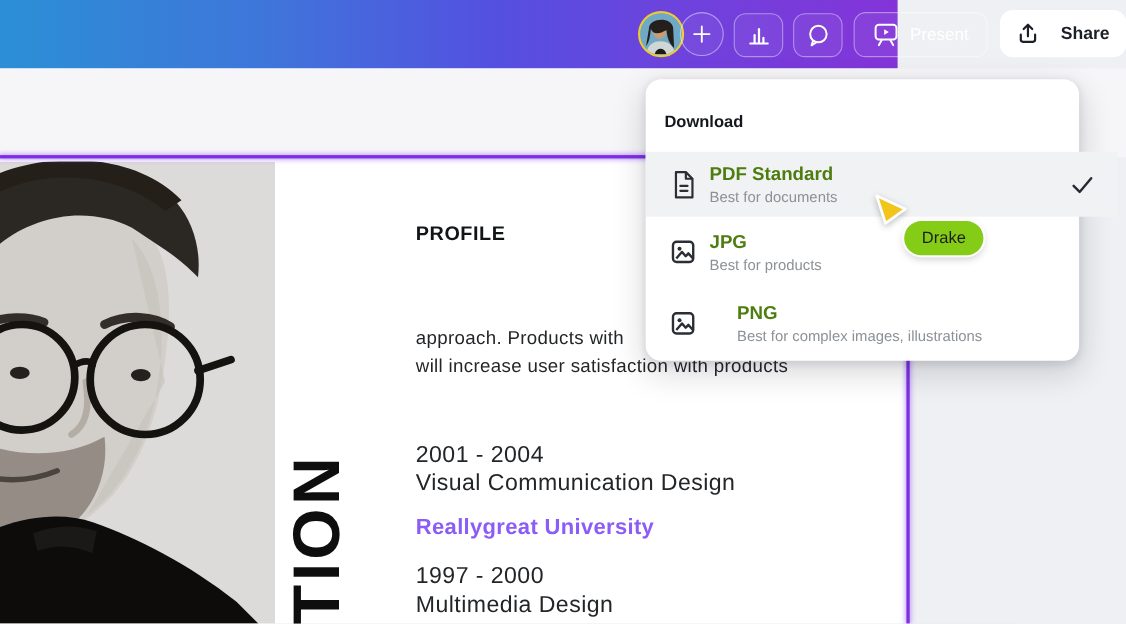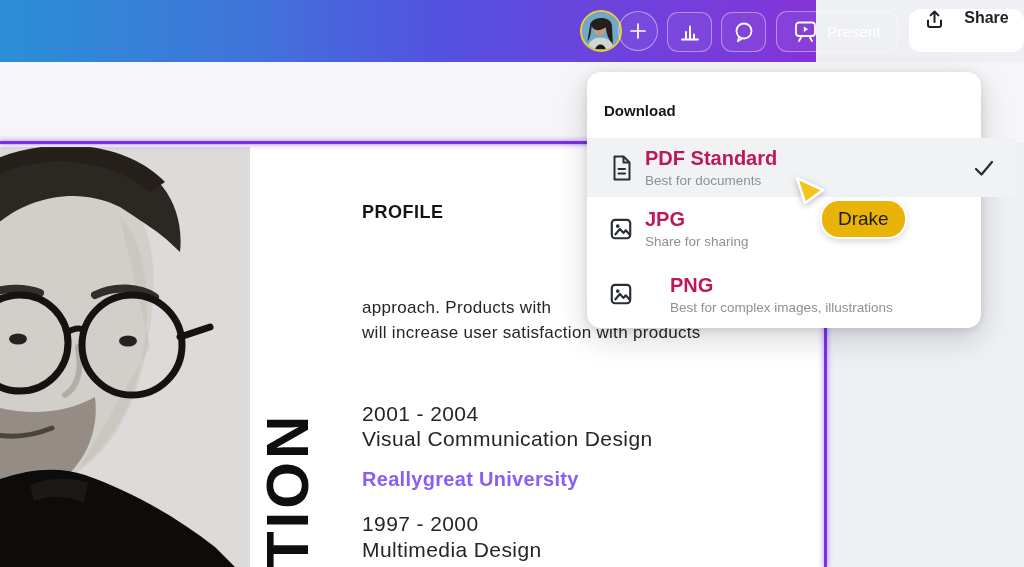--- a/index.html
+++ b/index.html
@@ -2,21 +2,21 @@
 <html><head>
 <meta charset="utf-8">
 <style>
   * { margin:0; padding:0; box-sizing:border-box; }
   html,body { background:#e9eaee; }
   .viewport{
     position:relative; width:1024px; height:567px; overflow:hidden;
     font-family:"Liberation Sans", sans-serif;
     background:#eef0f3;
   }
-  .abs{ position:absolute; }
+  .abs{ position:absolute;margin-left:16px; }
 
   
   .topbar{
     position:absolute; left:0; top:0; width:816px; height:62px; z-index:40;
     background:linear-gradient(90deg,#2b8fd6 0%,#3f75da 30%,#5450e0 55%,#6d43dd 75%,#8434d8 100%);
   }
   .avatar-btn{
     position:absolute; left:580px; top:10px; width:42px; height:42px;
     border-radius:50%; border:2.5px solid #eecb2e; overflow:hidden; cursor:pointer;
     background:#6fa9c6;
@@ -29,21 +29,21 @@
   .tb-btn{
     position:absolute; height:40px; border-radius:11px;
     border:1.5px solid rgba(255,255,255,.4); background:rgba(255,255,255,.05);
     display:flex; align-items:center; justify-content:center; gap:9px; cursor:pointer;
     color:#fff;
   }
   .present-label{ font-size:15.5px; color:#fff; }
   .share-btn{
     position:absolute; left:909px; top:9px; width:115px; height:43px;
     background:#ffffff; border-radius:12px; border:none;
-    display:flex; justify-content:center; gap:19px; cursor:pointer;
+    display:flex; align-items:center; justify-content:center; gap:19px; cursor:pointer;
   }
   .share-label{ font-size:16px; font-weight:700; color:#1c2026; }
 
   
   .toolbar-strip{
     position:absolute; left:0; top:62px; width:1024px; height:81px;
     background:#f6f6f8; z-index:5;
   }
 
   
@@ -82,29 +82,29 @@
   .dd-title{ position:absolute; left:17px; top:30px; font-size:15px; font-weight:700; color:#14181c; }
   .dd-row{
     position:absolute; left:0; width:429px;
     display:flex; align-items:center; padding-left:21px; gap:11px; cursor:pointer;
   }
   .dd-row.selected{ background:#f1f2f4; }
   .dd-row1{ top:66px;  height:59px; }
   .dd-row2{ top:125px; height:63px; }
   .dd-row3{ top:188px; height:68px; border-radius:0 0 14px 14px;gap:36px; }
   .dd-texts{ display:flex; flex-direction:column; gap:3px; }
-  .dd-name{ font-size:20px; font-weight:700; color:#be185d; }
+  .dd-name{ font-size:17px; font-weight:700; color:#4d7c0f; }
   .dd-desc{ font-size:13.5px; color:#8c9197; }
   .dd-check{ position:absolute; right:20px; top:50%; transform:translateY(-50%); }
 
   
   .collab-cursor{ position:absolute; left:790px; top:170px; z-index:60; }
   .cursor-pill{
     position:absolute; left:32px; top:31px;
-    background:#eab308; color:#1e1e1e; font-size:19px; font-weight:500;
+    background:#84cc16; color:#1e1e1e; font-size:15px; font-weight:500;
     padding:7px 16px; border-radius:17px; white-space:nowrap;
     box-shadow:0 0 0 2px rgba(255,255,255,.9), 0 3px 8px rgba(0,0,0,.22);
   }
   svg{ display:block; }
 </style>
 </head>
 <body>
 
 <div class="viewport">
 
@@ -224,21 +224,21 @@
     </div>
 
     <div class="dd-row dd-row2">
       <svg width="26" height="26" viewBox="0 0 24 24">
         <rect x="3.5" y="3.5" width="17" height="17" rx="3" stroke="#2a2f36" stroke-width="2" fill="none"></rect>
         <circle cx="9" cy="9.3" r="1.7" fill="#2a2f36"></circle>
         <path d="M6.3,17.5 L11,12 L14.2,15.6 L16.4,13.2 L20.3,17.5" stroke="#2a2f36" stroke-width="2" fill="none" stroke-linejoin="round"></path>
       </svg>
       <div class="dd-texts">
         <span class="dd-name">JPG</span>
-        <span class="dd-desc">Share for sharing</span>
+        <span class="dd-desc">Best for products</span>
       </div>
     </div>
 
     <div class="dd-row dd-row3">
       <svg width="26" height="26" viewBox="0 0 24 24">
         <rect x="3.5" y="3.5" width="17" height="17" rx="3" stroke="#2a2f36" stroke-width="2" fill="none"></rect>
         <circle cx="9" cy="9.3" r="1.7" fill="#2a2f36"></circle>
         <path d="M6.3,17.5 L11,12 L14.2,15.6 L16.4,13.2 L20.3,17.5" stroke="#2a2f36" stroke-width="2" fill="none" stroke-linejoin="round"></path>
       </svg>
       <div class="dd-texts">

